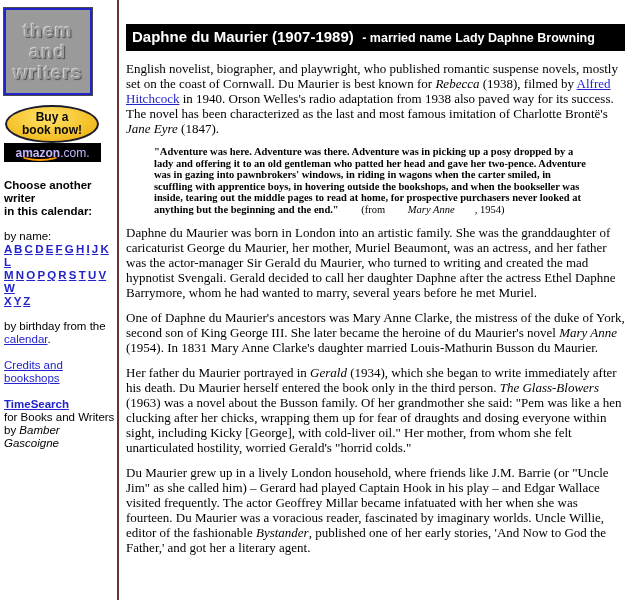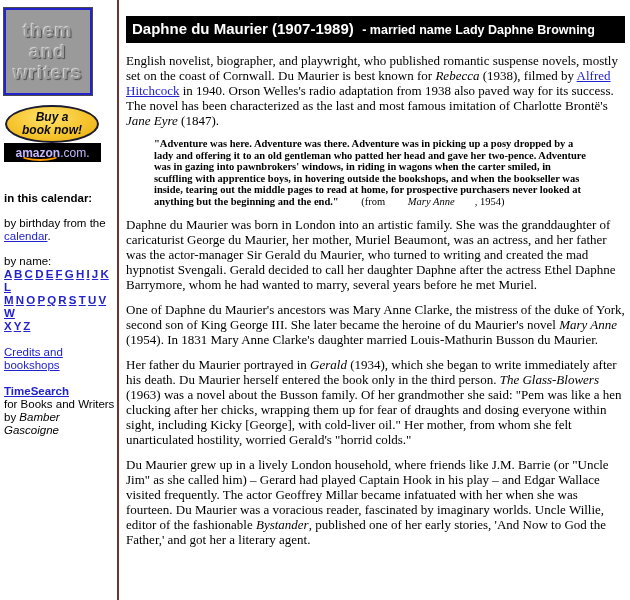--- a/index.html
+++ b/index.html
@@ -10,21 +10,21 @@
   
   .sidebar{position:absolute;left:0;top:0;width:113px;padding:8px 0 0 4px;box-sizing:border-box;}
   .divider{position:absolute;left:117px;top:0;width:2px;height:600px;background:#6b3434;}
 
   .logo{width:84px;height:83px;background:#9a9a9a;border:2px solid #2323cc;outline:1px solid #4a4a4a;
         display:flex;flex-direction:column;align-items:center;justify-content:center;cursor:pointer;}
   .logo span{font-weight:bold;font-size:19px;line-height:21px;color:#9a9a9a;
         text-shadow:-1px -1px 1px #d9d9d9,1px 1px 1px #4f4f4f;letter-spacing:1px;}
 
   .amazon{margin-top:10px;width:97px;cursor:pointer;}
-  .amazon-top{position:relative;height:38px;font-style:italic;}
+  .amazon-top{position:relative;height:38px;}
   .ellipse{position:absolute;left:1px;top:0;width:94px;height:38px;box-sizing:border-box;
         background:radial-gradient(ellipse at 45% 30%,#ffe06a 0%,#f6c52e 55%,#e8a912 100%);
         border:2px solid #1c1c2e;border-radius:50%;
         display:flex;flex-direction:column;align-items:center;justify-content:center;}
   .ellipse span{font-weight:bold;font-size:12px;line-height:13px;color:#0a0a0a;}
   .amazon-bar{position:relative;height:19px;background:#000;color:#c4b5fd;
         display:flex;align-items:center;justify-content:center;font-size:12px;}
   .amazon-bar .bold{font-weight:bold;}
   .swoosh{position:absolute;left:16px;bottom:1px;width:36px;height:8px;
         border:2px solid transparent;border-bottom:2px solid #f90;border-radius:50%;}
@@ -32,21 +32,21 @@
   .side-heading{margin-top:17px;font-weight:bold;font-size:11.5px;line-height:13px;width:110px;}
   .side-block{font-size:11.5px;line-height:13px;margin-top:12px;width:111px;}
   .alpha-rows{font-size:11.5px;line-height:13px;font-weight:bold;word-spacing:-1px;}
   .alpha-rows a{text-decoration:underline;}
   .credits{margin-top:13px;}
   .timesearch{margin-top:13px;}
   .ts-link{font-weight:bold;}
   .i{font-style:italic;}
 
   
-  .content{position:absolute;left:126px;top:16px;width:499px;}
+  .content{position:absolute;left:126px;top:24px;width:499px;}
   .header{background:#000;color:#fff;padding:4px 6px 5px;box-sizing:border-box;width:100%;}
   .header .t1{font-size:15px;font-weight:bold;}
   .header .t2{font-size:12.5px;font-weight:bold;margin-left:4px;}
 
   .content p{font-family:"Liberation Serif",serif;font-size:13px;line-height:15px;margin:10px 0;}
   .content p.first{}
   .quote{font-family:"Liberation Serif",serif;font-size:10.5px;line-height:11.5px;font-weight:bold;
         margin:9px 33px 9px 28px;}
   .quote .reg{font-weight:normal;margin-left:20px;}
   a.inline{color:#2323cc;}
@@ -72,34 +72,34 @@
         </div>
       </div>
       <div class="amazon-bar">
         <span class="bold">amazon</span>
           <span>.com.</span>
         <span class="swoosh"></span>
       </div>
     </div>
 
     <div class="side-heading">
-      <br>
+      <span>Choose another writer</span><br>
       <span>in this calendar:</span>
-    </div>
-
-    <div class="side-block">
-      <span>by birthday from the</span><br>
-      <a href="#">calendar</a><span>.</span>
     </div>
 
     <div class="side-block">
       <div>by name:</div>
       <div class="alpha-rows"><a href="#">A</a> <a href="#">B</a> <a href="#">C</a> <a href="#">D</a> <a href="#">E</a> <a href="#">F</a> <a href="#">G</a> <a href="#">H</a> <a href="#">I</a> <a href="#">J</a> <a href="#">K</a> <a href="#">L</a></div>
       <div class="alpha-rows"><a href="#">M</a> <a href="#">N</a> <a href="#">O</a> <a href="#">P</a> <a href="#">Q</a> <a href="#">R</a> <a href="#">S</a> <a href="#">T</a> <a href="#">U</a> <a href="#">V</a> <a href="#">W</a></div>
       <div class="alpha-rows"><a href="#">X</a> <a href="#">Y</a> <a href="#">Z</a></div>
+    </div>
+
+    <div class="side-block">
+      <span>by birthday from the</span><br>
+      <a href="#">calendar</a><span>.</span>
     </div>
 
     <div class="side-block credits">
       <a href="#">Credits and bookshops</a>
     </div>
 
     <div class="side-block timesearch">
       <a href="#" class="ts-link">TimeSearch</a><br>
       <span>for Books and Writers</span><br>
       <span>by </span><span class="i">Bamber Gascoigne</span>

